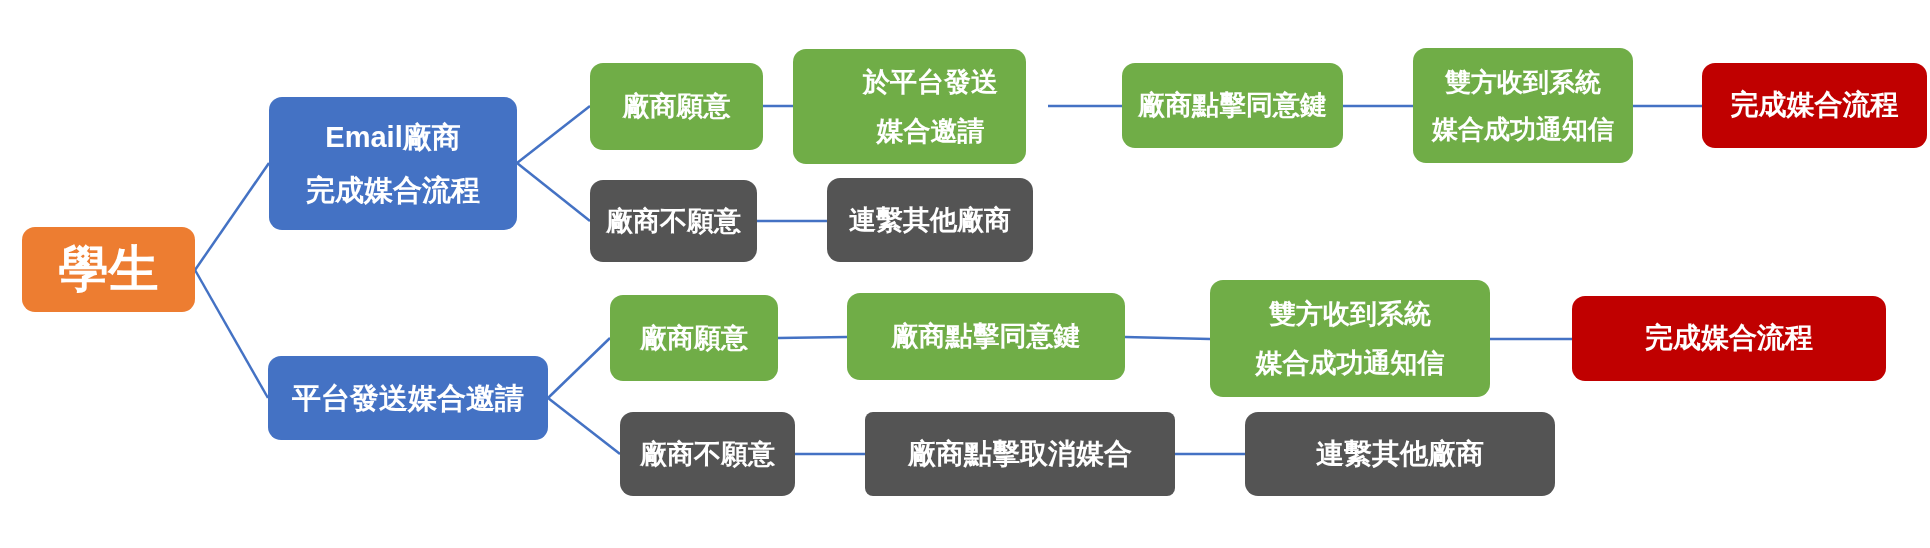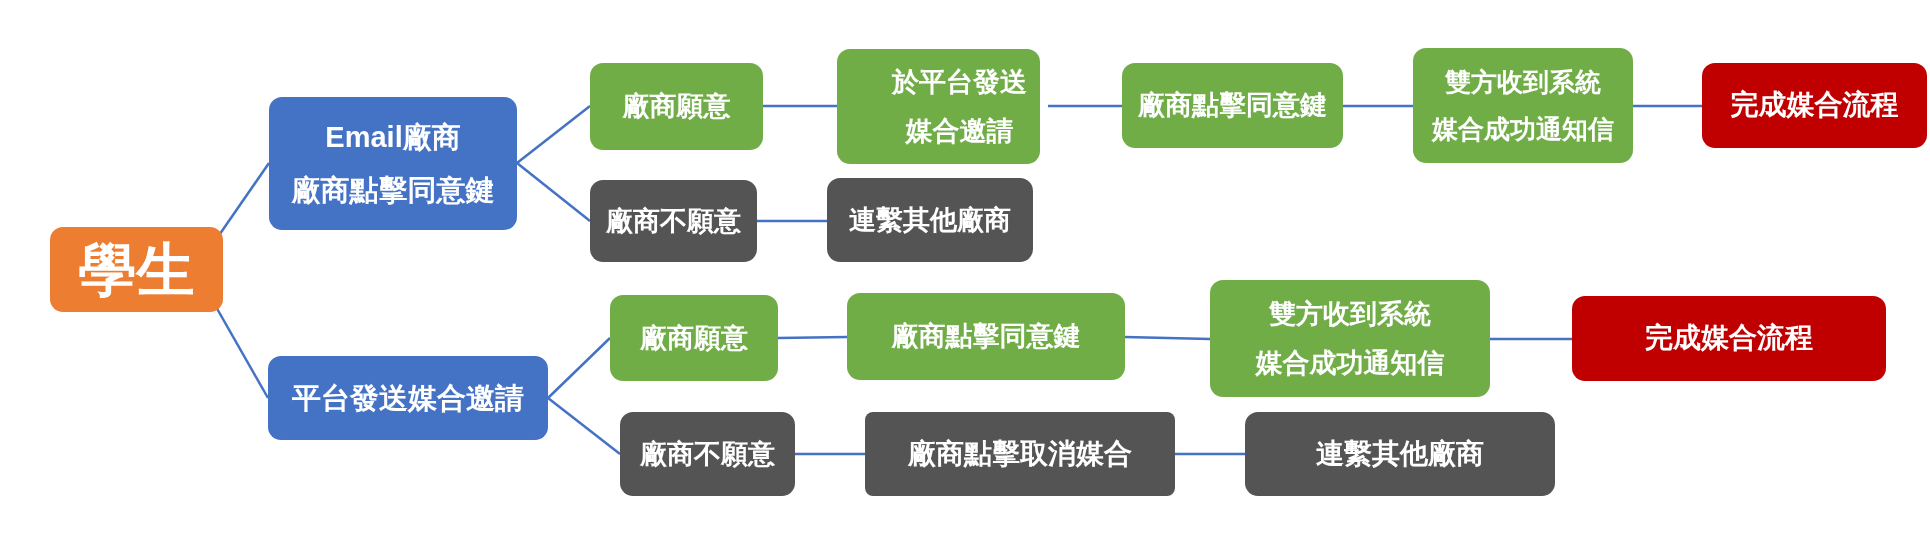--- a/index.html
+++ b/index.html
@@ -58,34 +58,34 @@
     <line class="connector" x1="757" y1="221" x2="827" y2="221"></line>
     <line class="connector" x1="548" y1="398" x2="610" y2="338"></line>
     <line class="connector" x1="548" y1="398" x2="620" y2="454"></line>
     <line class="connector" x1="778" y1="338" x2="847" y2="337"></line>
     <line class="connector" x1="1125" y1="337" x2="1210" y2="339"></line>
     <line class="connector" x1="1490" y1="339" x2="1572" y2="339"></line>
     <line class="connector" x1="795" y1="454" x2="865" y2="454"></line>
     <line class="connector" x1="1175" y1="454" x2="1245" y2="454"></line>
   </svg>
 
-  <div class="node" style="left: 22px; top: 227px; width: 173px; height: 85px; font-size: 58px; background: rgb(237, 125, 49); margin-left: 28px;">
+  <div class="node" style="left: 22px; top: 227px; width: 173px; height: 85px; font-size: 50px; background: rgb(237, 125, 49);">
     <span class="lbl" style="line-height:1.1;">學生</span>
   </div>
 
   <div class="node" style="left: 269px; top: 97px; width: 248px; height: 133px; font-size: 29px; background: rgb(68, 114, 196);">
     <span class="lbl">Email廠商
-廠商點擊同意鍵</span>
+完成媒合流程</span>
   </div>
 
   <div class="node" style="left: 590px; top: 63px; width: 173px; height: 87px; font-size: 27px; background: rgb(112, 173, 71);">
     <span class="lbl">廠商願意</span>
   </div>
 
-  <div class="node" style="left: 837px; top: 49px; width: 203px; height: 115px; font-size: 27px; background: rgb(112, 173, 71); padding-left: 42px;">
+  <div class="node" style="left: 793px; top: 49px; width: 233px; height: 115px; font-size: 27px; background: rgb(112, 173, 71); padding-left: 42px;">
     <span class="lbl">於平台發送
 媒合邀請</span>
   </div>
 
   <div class="node" style="left: 1122px; top: 63px; width: 221px; height: 85px; font-size: 27px; background: rgb(112, 173, 71);">
     <span class="lbl">廠商點擊同意鍵</span>
   </div>
 
   <div class="node" style="left: 1413px; top: 48px; width: 220px; height: 115px; font-size: 26px; background: rgb(112, 173, 71);">
     <span class="lbl">雙方收到系統

